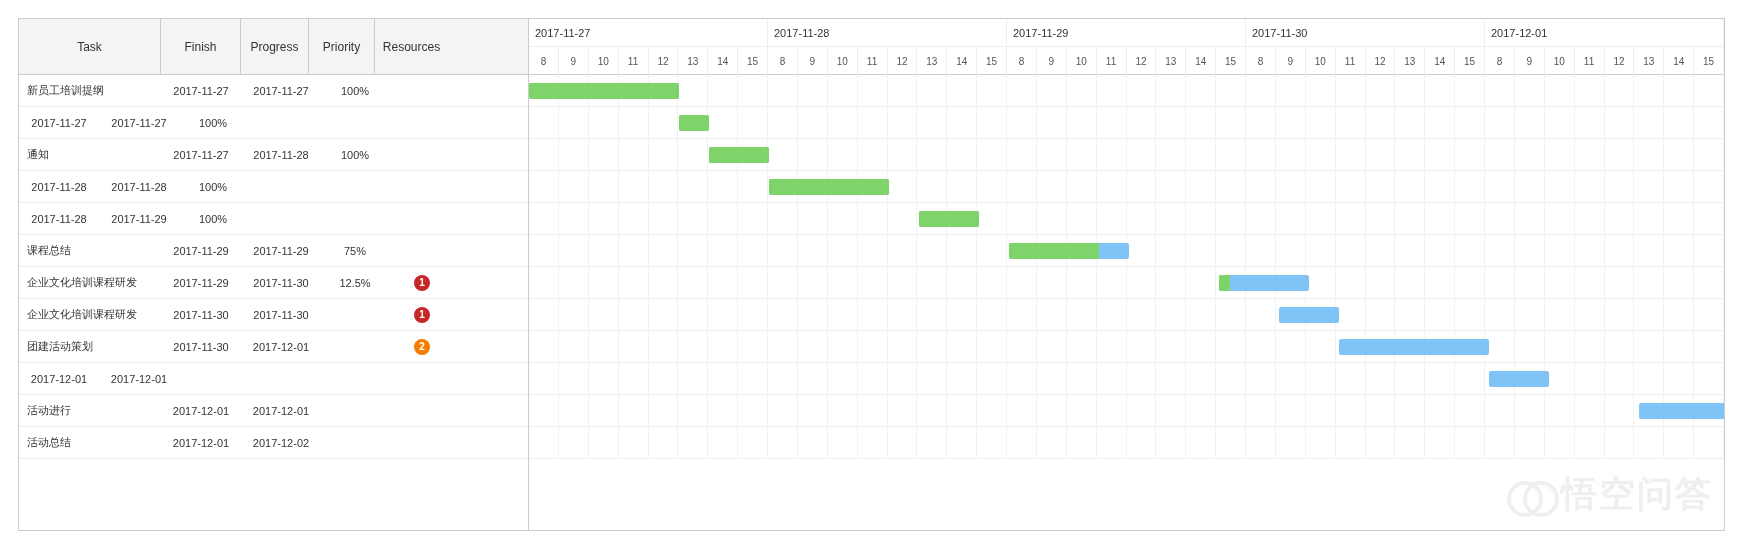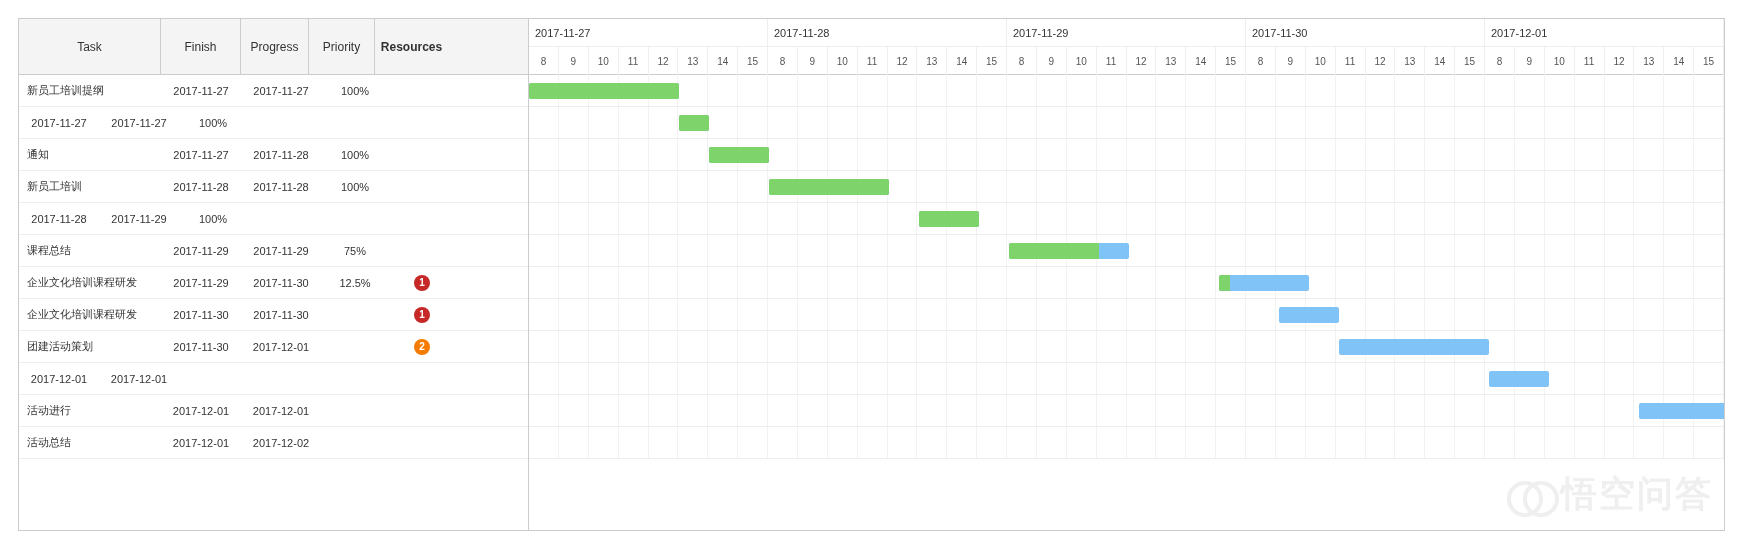--- a/index.html
+++ b/index.html
@@ -31,21 +31,21 @@
     border-bottom: 1px solid #ccc;
   }
   .left-header .col {
     display: flex;
     align-items: center;
     justify-content: center;
     border-right: 1px solid #ccc;
     font-weight: normal;
     color: #333;
   }
-  .left-header .col:last-child { border-right: none; font-weight: bold; }
+  .left-header .col:last-child { border-right: none; }
   .col-task { width: 142px; }
   .col-start { width: 80px; }
   .col-finish { width: 80px; }
   .col-progress { width: 68px; }
   .col-priority { width: 66px; }
   .col-resources { width: 73px; }
   .left-body { flex: 1; }
   .left-row {
     height: 32px;
     display: flex;
@@ -201,21 +201,20 @@
         </div>
         <div class="left-row">
           <div class="cell col-task">通知</div>
           <div class="cell col-start">2017-11-27</div>
           <div class="cell col-finish">2017-11-28</div>
           <div class="cell col-progress">100%</div>
           <div class="cell col-priority"></div>
           <div class="cell col-resources"></div>
         </div>
         <div class="left-row">
-          <div class="cell col-task">新员工培训</div>
           <div class="cell col-start">2017-11-28</div>
           <div class="cell col-finish">2017-11-28</div>
           <div class="cell col-progress">100%</div>
           <div class="cell col-priority"></div>
           <div class="cell col-resources"></div>
         </div>
         <div class="left-row">
           <div class="cell col-start">2017-11-28</div>
           <div class="cell col-finish">2017-11-29</div>
           <div class="cell col-progress">100%</div>

